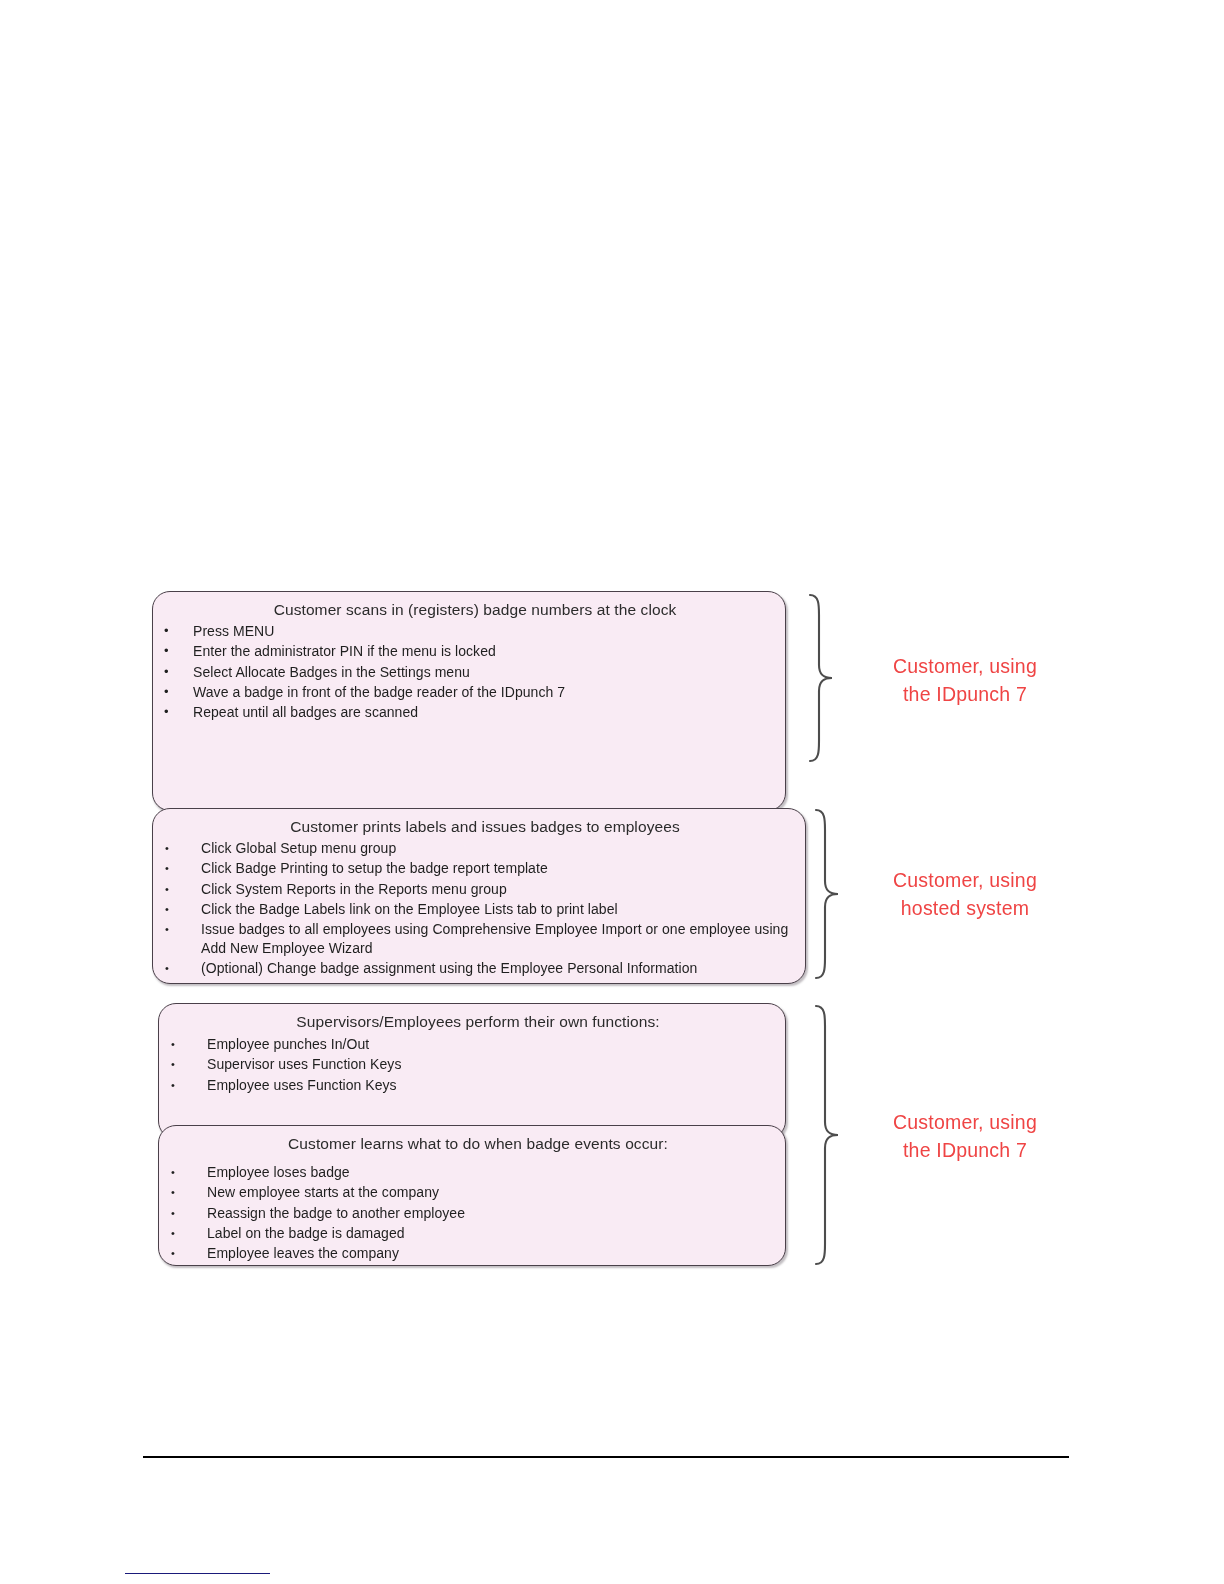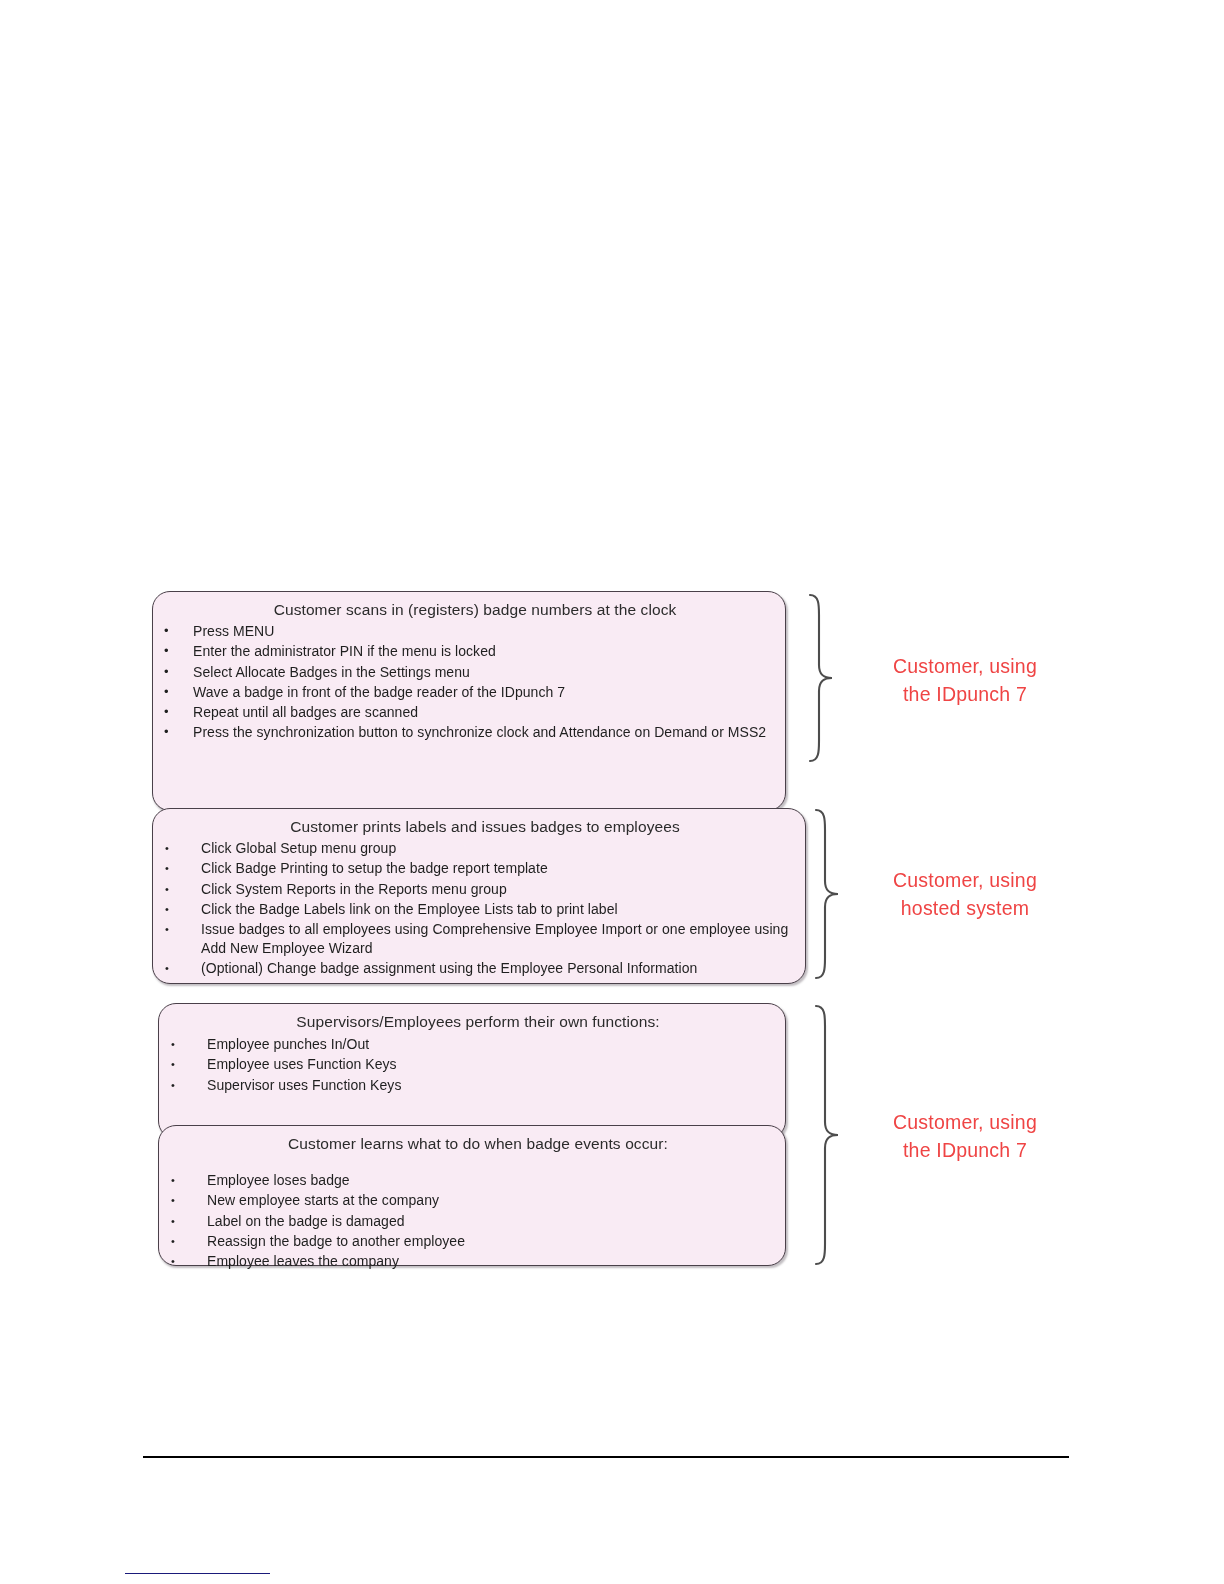--- a/index.html
+++ b/index.html
@@ -75,21 +75,21 @@
   }
 
   #box-1 { left: 152px; top: 591px; width: 634px; height: 220px; }
   #box-2 { left: 152px; top: 808px; width: 654px; height: 176px; }
   #box-3 { left: 158px; top: 1003px; width: 628px; height: 136px; }
   #box-4 { left: 158px; top: 1125px; width: 628px; height: 141px; }
 
   #box-1 .box-list { margin-top: 3px; }
   #box-2 .box-list { margin-top: 3px; }
   #box-3 .box-list { margin-top: 4px; }
-  #box-4 .box-list { margin-top: 18px; }
+  #box-4 .box-list { margin-top: 10px; }
 
   
   .brace {
     position: absolute;
   }
   .brace svg { display: block; overflow: visible; }
 
   #brace-1 { left: 806px; top: 593px; width: 34px; height: 170px; }
   #brace-2 { left: 812px; top: 808px; width: 34px; height: 172px; }
   #brace-3 { left: 812px; top: 1004px; width: 34px; height: 262px; }
@@ -131,52 +131,51 @@
 <div class="page">
 
   <div class="box" id="box-1">
     <div class="box-title">Customer scans in (registers) badge numbers at the clock</div>
     <ul class="box-list">
       <li>Press MENU</li>
       <li>Enter the administrator PIN if the menu is locked</li>
       <li>Select Allocate Badges in the Settings menu</li>
       <li>Wave a badge in front of the badge reader of the IDpunch 7</li>
       <li>Repeat until all badges are scanned</li>
-      <li>Press the synchronization button to synchronize clock and Attendance on Demand or MSS2</li>
     </ul>
   </div>
 
   <div class="box indent-2" id="box-2">
     <div class="box-title">Customer prints labels and issues badges to employees</div>
     <ul class="box-list">
       <li>Click Global Setup menu group</li>
       <li>Click Badge Printing to setup the badge report template</li>
       <li>Click System Reports in the Reports menu group</li>
       <li>Click the Badge Labels link on the Employee Lists tab to print label</li>
       <li>Issue badges to all employees using Comprehensive Employee Import or one employee using Add New Employee Wizard</li>
       <li>(Optional) Change badge assignment using the Employee Personal Information</li>
     </ul>
   </div>
 
   <div class="box indent-2" id="box-3">
     <div class="box-title">Supervisors/Employees perform their own functions:</div>
     <ul class="box-list">
       <li>Employee punches In/Out</li>
+      <li>Supervisor uses Function Keys</li>
       <li>Employee uses Function Keys</li>
-      <li>Supervisor uses Function Keys</li>
     </ul>
   </div>
 
   <div class="box indent-2" id="box-4">
     <div class="box-title">Customer learns what to do when badge events occur:</div>
     <ul class="box-list">
       <li>Employee loses badge</li>
       <li>New employee starts at the company</li>
+      <li>Reassign the badge to another employee</li>
       <li>Label on the badge is damaged</li>
-      <li>Reassign the badge to another employee</li>
       <li>Employee leaves the company</li>
     </ul>
   </div>
 
   <div class="brace" id="brace-1">
     <svg viewBox="0 0 34 170" width="34" height="170" preserveAspectRatio="none">
       <path d="M4,2 C13,2 13,12 13,22 L13,72 C13,82 18,85 26,85 C18,85 13,88 13,98 L13,148 C13,158 13,168 4,168" fill="none" stroke="#4d4d4d" stroke-width="2.1" stroke-linecap="round"></path>
     </svg>
   </div>
 

